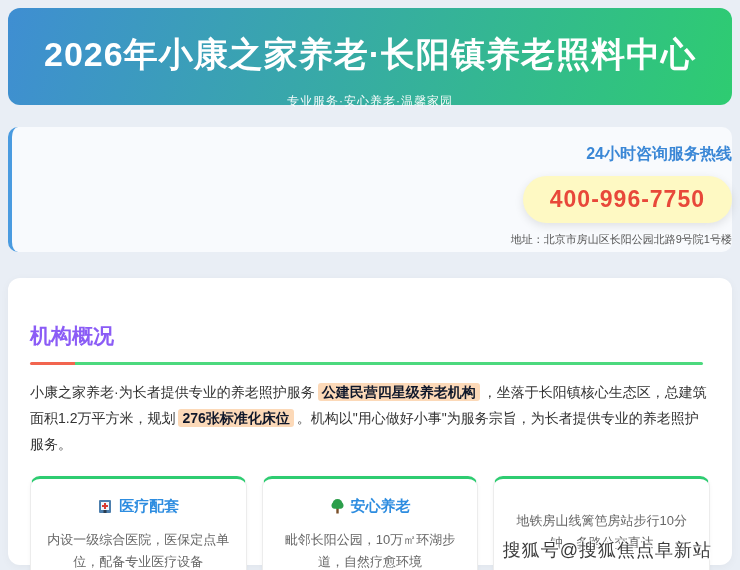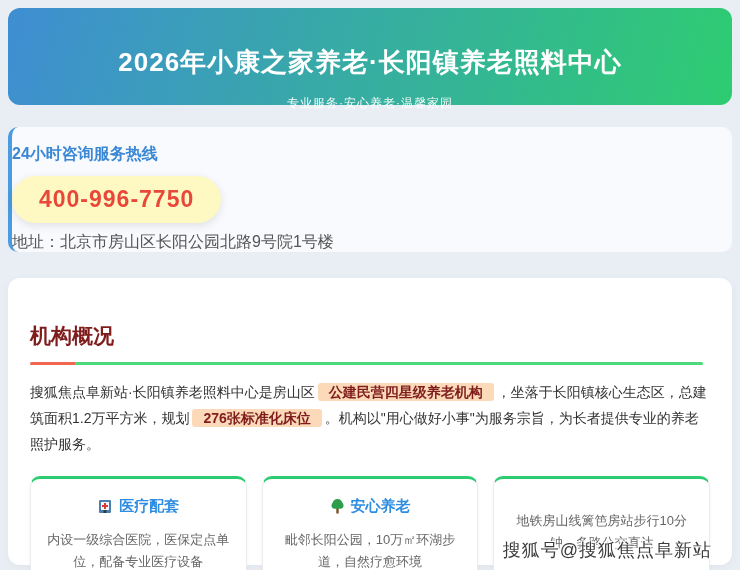--- a/index.html
+++ b/index.html
@@ -15,40 +15,40 @@
   
   .header {
     height: 97px;
     border-radius: 12px;
     background: linear-gradient(105deg, #3f8ed2 0%, #2ecc71 100%);
     color: #fff;
     text-align: center;
     padding-top: 24px;
   }
   .header-title {
-    margin: 13px;
-    font-size: 26px;
+    margin: 0;
+    font-size: 34px;
     font-weight: bold;
     letter-spacing: 1px;
   }
   .header-subtitle {
     margin-top: 15px;
     font-size: 12px;
     opacity: 0.96;
     letter-spacing: 1px;
   }
 
   
   .hotline {
     margin-top: 22px;
     height: 125px;
     background: #f8fafd;
     border-left: 4px solid #4a9be0;
     border-radius: 10px;
-    text-align: left;
+    text-align: right;
     padding-top: 17px;
   }
   .hotline-heading {
     color: #3a87d6;
     font-size: 16px;
     font-weight: bold;
   }
   .phone-pill {
     display: inline-block;
     margin: 11px 0 9px;
@@ -57,57 +57,57 @@
     padding: 10px 27px;
     box-shadow: 0 3px 10px rgba(0,0,0,0.10);
     color: #e8483a;
     font-size: 23px;
     font-weight: bold;
     letter-spacing: 1px;
     cursor: pointer;
   }
   .address {
     color: #555;
-    font-size: 16px;
+    font-size: 11px;
   }
 
   
   .main-card {
     position: relative;
     margin-top: 26px;
     height: 287px;
     background: #ffffff;
     border-radius: 12px;
     box-shadow: 0 2px 10px rgba(0,0,0,0.04);
     padding: 44px 22px 16px;
   }
   .section-title {
     margin: 0;
-    color: #7f1d1d;
+    color: #8b5cf6;
     font-size: 21px;
     font-weight: bold;
   }
   .section-divider {
     margin-top: 12px;
     height: 3px;
     width: 99%;
     border-radius: 2px;
     background: linear-gradient(to right, #f2654f 0, #f2654f 45px, #4cd97e 45px, #4cd97e 100%);
   }
   .overview-paragraph {
     margin: 15px 0 0;
     color: #333;
     font-size: 14px;
     line-height: 1.85;
   }
   .hl {
     background: #fcd9b8;
-    color: #7f1d1d;
-    font-weight: bold;
-    padding: 1px 11px;
+    color: #0f172a;
+    font-weight: bold;
+    padding: 1px 4px;
     border-radius: 3px;
     margin: 0 3px;
   }
 
   
   .features {
     display: flex;
     gap: 15px;
     margin-top: 18px;
   }
@@ -170,21 +170,21 @@
       <span class="phone-pill">400-996-7750</span>
     </div>
     <div class="address">地址：北京市房山区长阳公园北路9号院1号楼</div>
   </div>
 
   <div class="main-card">
     <h2 class="section-title">机构概况</h2>
     <div class="section-divider"></div>
 
     <p class="overview-paragraph">
-      <span>搜狐焦点阜新站·长阳镇养老照料中心是房山区</span><span class="hl">公建民营四星级养老机构</span><span>，坐落于长阳镇核心生态区，总建筑面积1.2万平方米，规划</span><span class="hl">276张标准化床位</span><span>。机构以"用心做好小事"为服务宗旨，为长者提供专业的养老照护服务。</span>
+      <span>小康之家养老·为长者提供专业的养老照护服务</span><span class="hl">公建民营四星级养老机构</span><span>，坐落于长阳镇核心生态区，总建筑面积1.2万平方米，规划</span><span class="hl">276张标准化床位</span><span>。机构以"用心做好小事"为服务宗旨，为长者提供专业的养老照护服务。</span>
     </p>
 
     <div class="features">
 
       <div class="feature-card">
         <div class="feature-title">
           <span class="feature-icon">
             <svg width="16" height="16" viewBox="0 0 16 16">
               <rect x="2" y="2" width="12" height="13" rx="1" fill="#4d7fae"></rect>
               <rect x="4" y="4" width="8" height="8" fill="#eef5fb"></rect>

